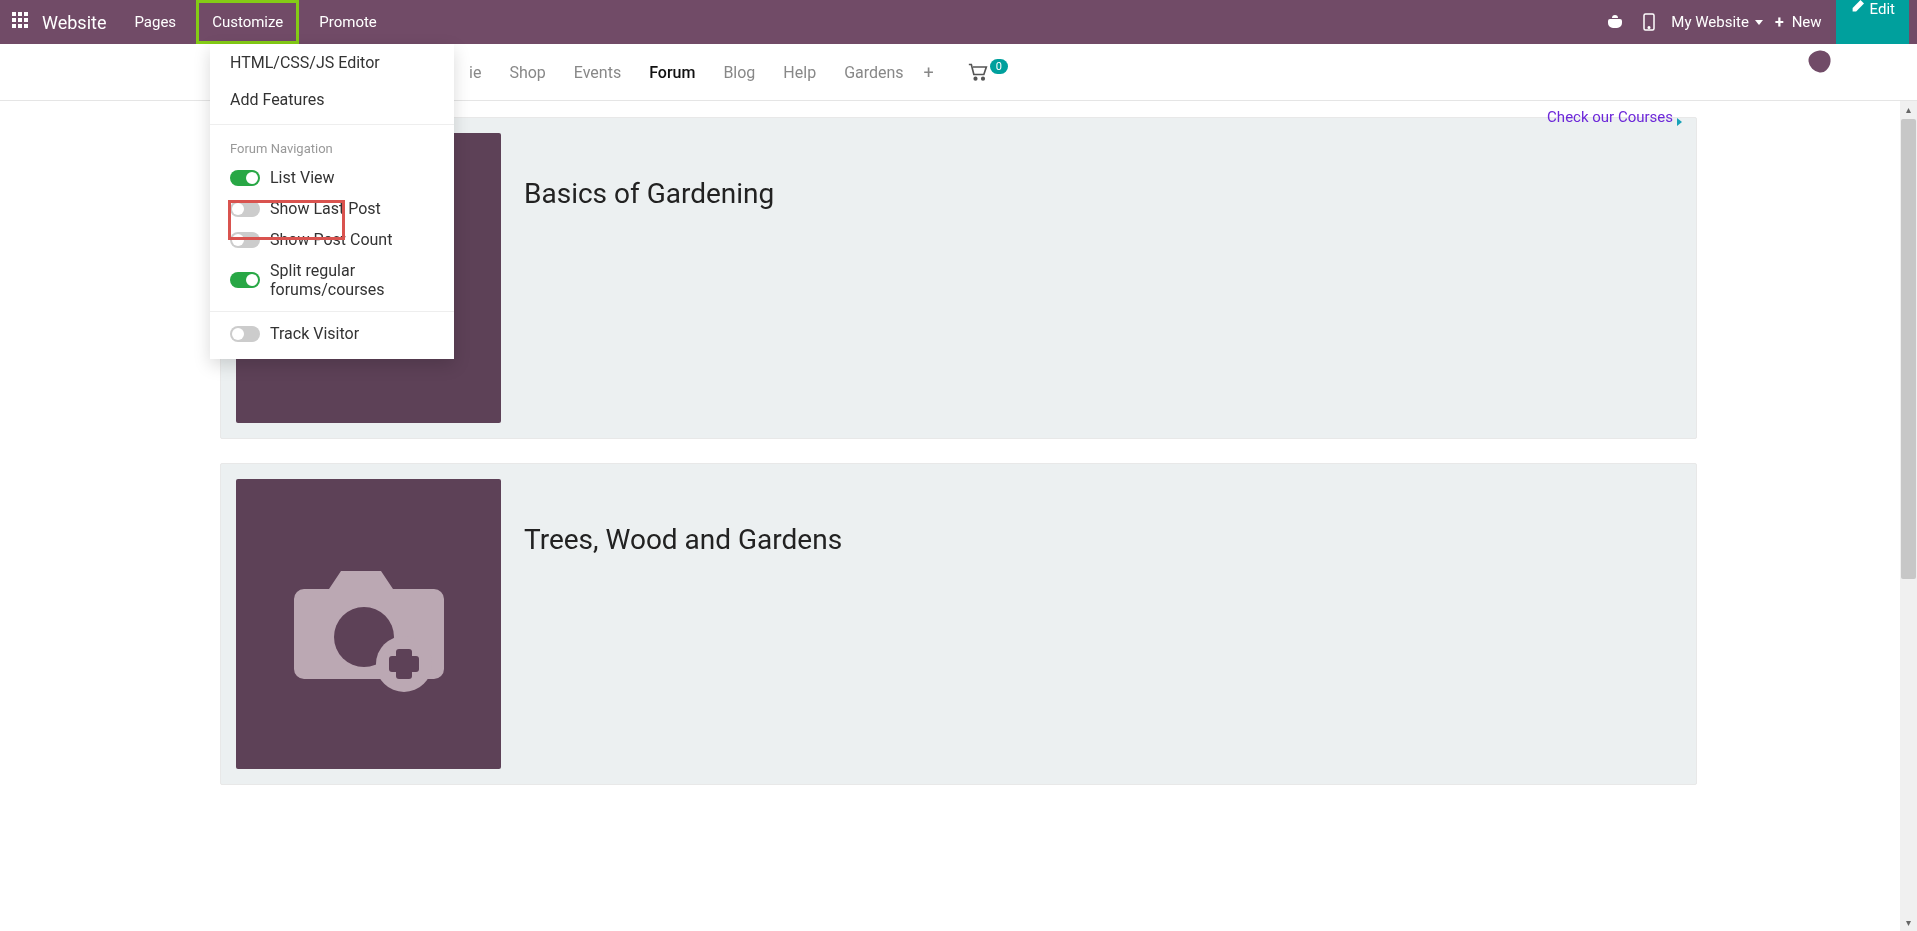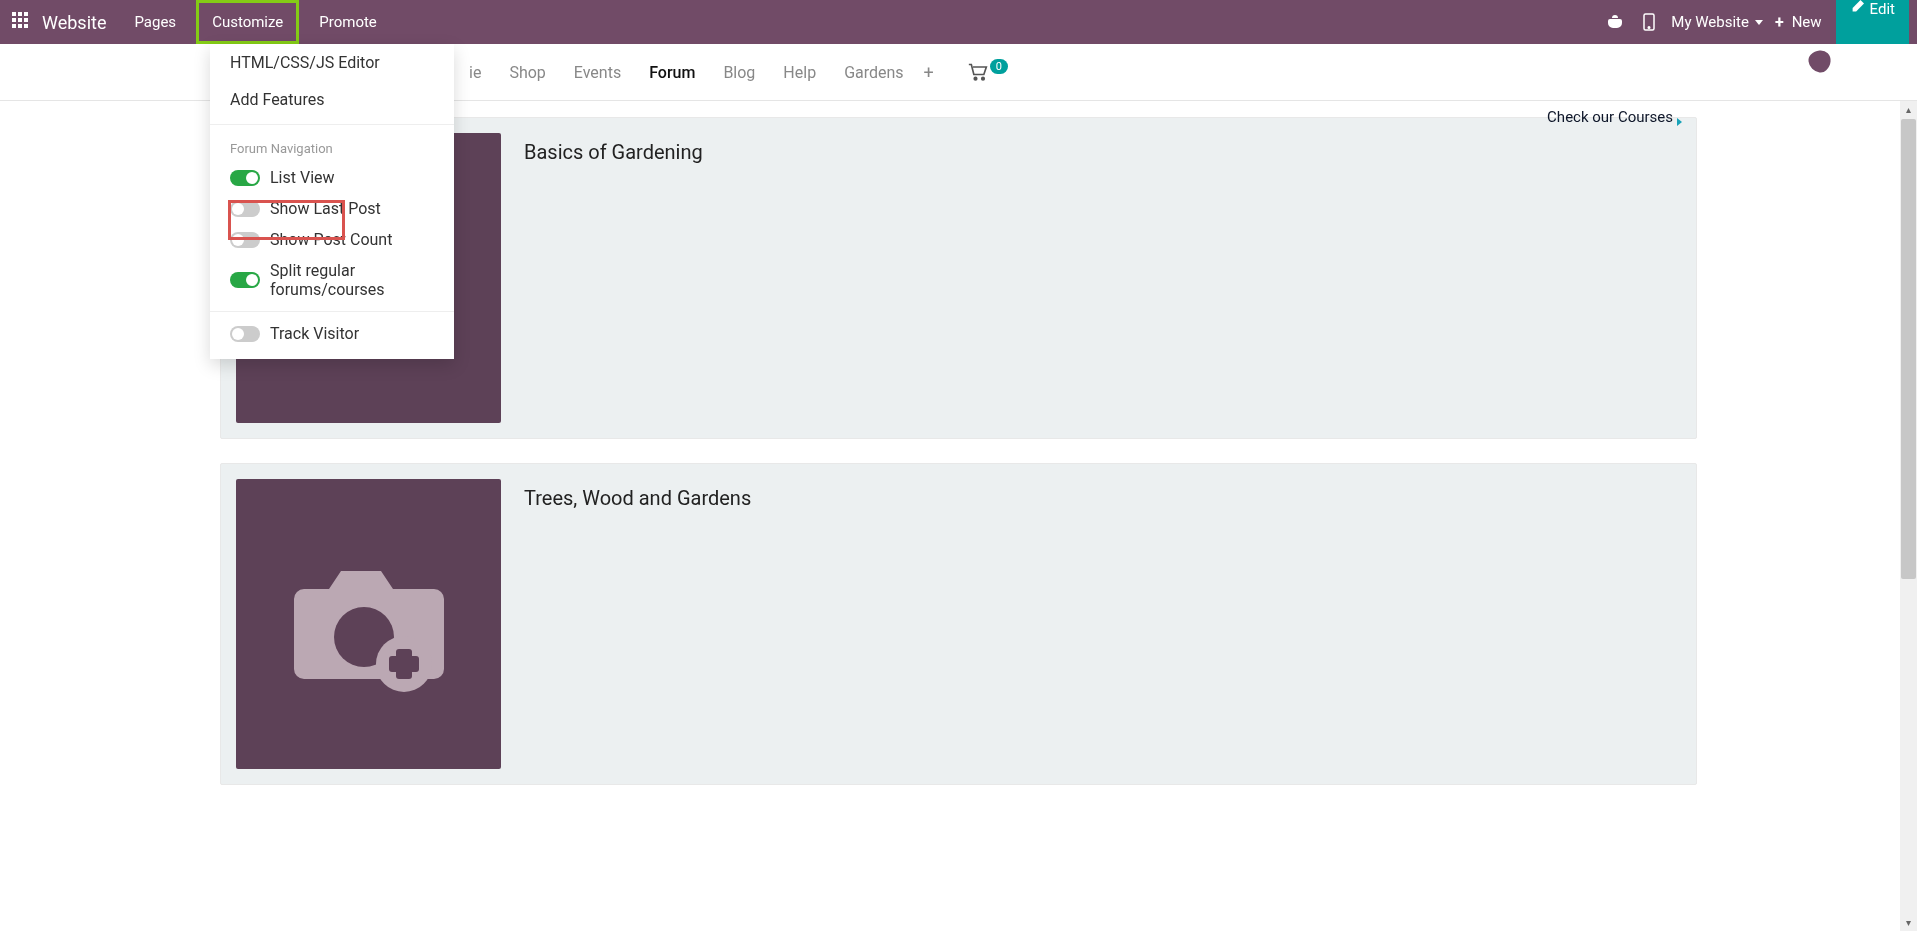--- a/index.html
+++ b/index.html
@@ -28,42 +28,42 @@
   .sh-plus { color:#888; font-size:18px; cursor:pointer; margin-left:6px;}
   .cart { margin-left:34px; display:flex; align-items:center; cursor:pointer; color:#666;}
   .cart svg { width:20px; height:18px; }
   .cart .badge { background:#00A09D; color:#fff; font-size:11px; padding:1px 6px; border-radius:8px; margin-left:2px; position:relative; top:-6px;}
   .siteheader .right { margin-left:auto; display:flex; align-items:center; gap:18px;}
   .user-drop { color:#111; font-size:16px; cursor:pointer; display:flex; align-items:center; gap:6px;}
   .user-drop .caret2 { width:0;height:0;border-left:4px solid transparent;border-right:4px solid transparent;border-top:5px solid #555;}
   .btn-contact { background:#17a2b8; color:#fff; border:none; border-radius:4px; padding:10px 18px; font-size:16px; cursor:pointer;}
   .drop-indicator { position:absolute; right:86px; top:50px; width:22px; height:22px; background:#714B67; border-radius:50% 50% 50% 50% / 60% 60% 40% 40%; transform:rotate(45deg);}
   
-  .courses-link { position:absolute; right:235px; top:108px; color:#0f172a; font-size:15px; z-index:0; display:flex; align-items:flex-end; gap:4px;}
+  .courses-link { position:absolute; right:235px; top:108px; color:#6d28d9; font-size:15px; z-index:0; display:flex; align-items:flex-end; gap:4px;}
   .courses-link .chev { width:0;height:0;border-top:4px solid transparent;border-bottom:4px solid transparent;border-left:5px solid #17a2b8;}
 
   
   .dropdown { position:absolute; left:210px; top:44px; width:244px; background:#fff; box-shadow:0 6px 16px rgba(0,0,0,0.15); z-index:10; padding-bottom:10px;}
   .dropdown .dd-item { padding:9px 20px; color:#333; font-size:16px; cursor:pointer;}
   .dropdown .dd-sep { height:1px; background:#eee; margin:6px 0;}
   .dropdown .dd-section { padding:10px 20px 6px; color:#999; font-size:13px;}
   .dropdown .dd-toggle-row { display:flex; align-items:center; padding:6px 20px; gap:10px; cursor:pointer; font-size:16px; color:#333;}
   .toggle { width:30px; height:16px; border-radius:10px; background:#ccc; position:relative; flex-shrink:0;}
   .toggle::after { content:""; width:12px; height:12px; background:#fff; border-radius:50%; position:absolute; top:2px; left:2px; transition:.15s;}
   .toggle.on { background:#28a745;}
   .toggle.on::after { left:16px;}
   .hl-red { position:absolute; border:3px solid #d9534f; pointer-events:none;}
   .hl-listview { left:228px; top:200px; width:117px; height:40px; z-index:11;}
 
   
   .content { padding:0 220px 40px; }
   .card { background:#ecf0f1; border:1px solid #e8e8e8; border-radius:2px; margin-top:24px; display:flex; min-height:320px;}
   .card:first-child { margin-top:16px; }
   .card .thumb { width:265px; height:290px; margin:15px; background:#5d4157; background:linear-gradient(0deg,#5d4157,#5d4157); display:flex; align-items:center; justify-content:center; border-radius:2px;}
-  .card .title { font-size:20px; color:#222; padding:22px 0 0 8px;}
+  .card .title { font-size:28px; color:#222; padding:22px 0 0 8px;margin-top:37px;}
   .camera-svg { width:170px; height:150px; }
 
   
   .scroll-track { position:absolute; right:0; top:101px; width:17px; bottom:0; background:#f0f0f0;}
   .scroll-thumb { position:absolute; right:1px; width:15px; background:#c7c7c7; border-radius:2px;}
   .scroll-arrow { position:absolute; right:0; width:17px; height:17px; display:flex; align-items:center; justify-content:center; color:#666; font-size:10px;}
 </style>
 </head>
 <body>
 

